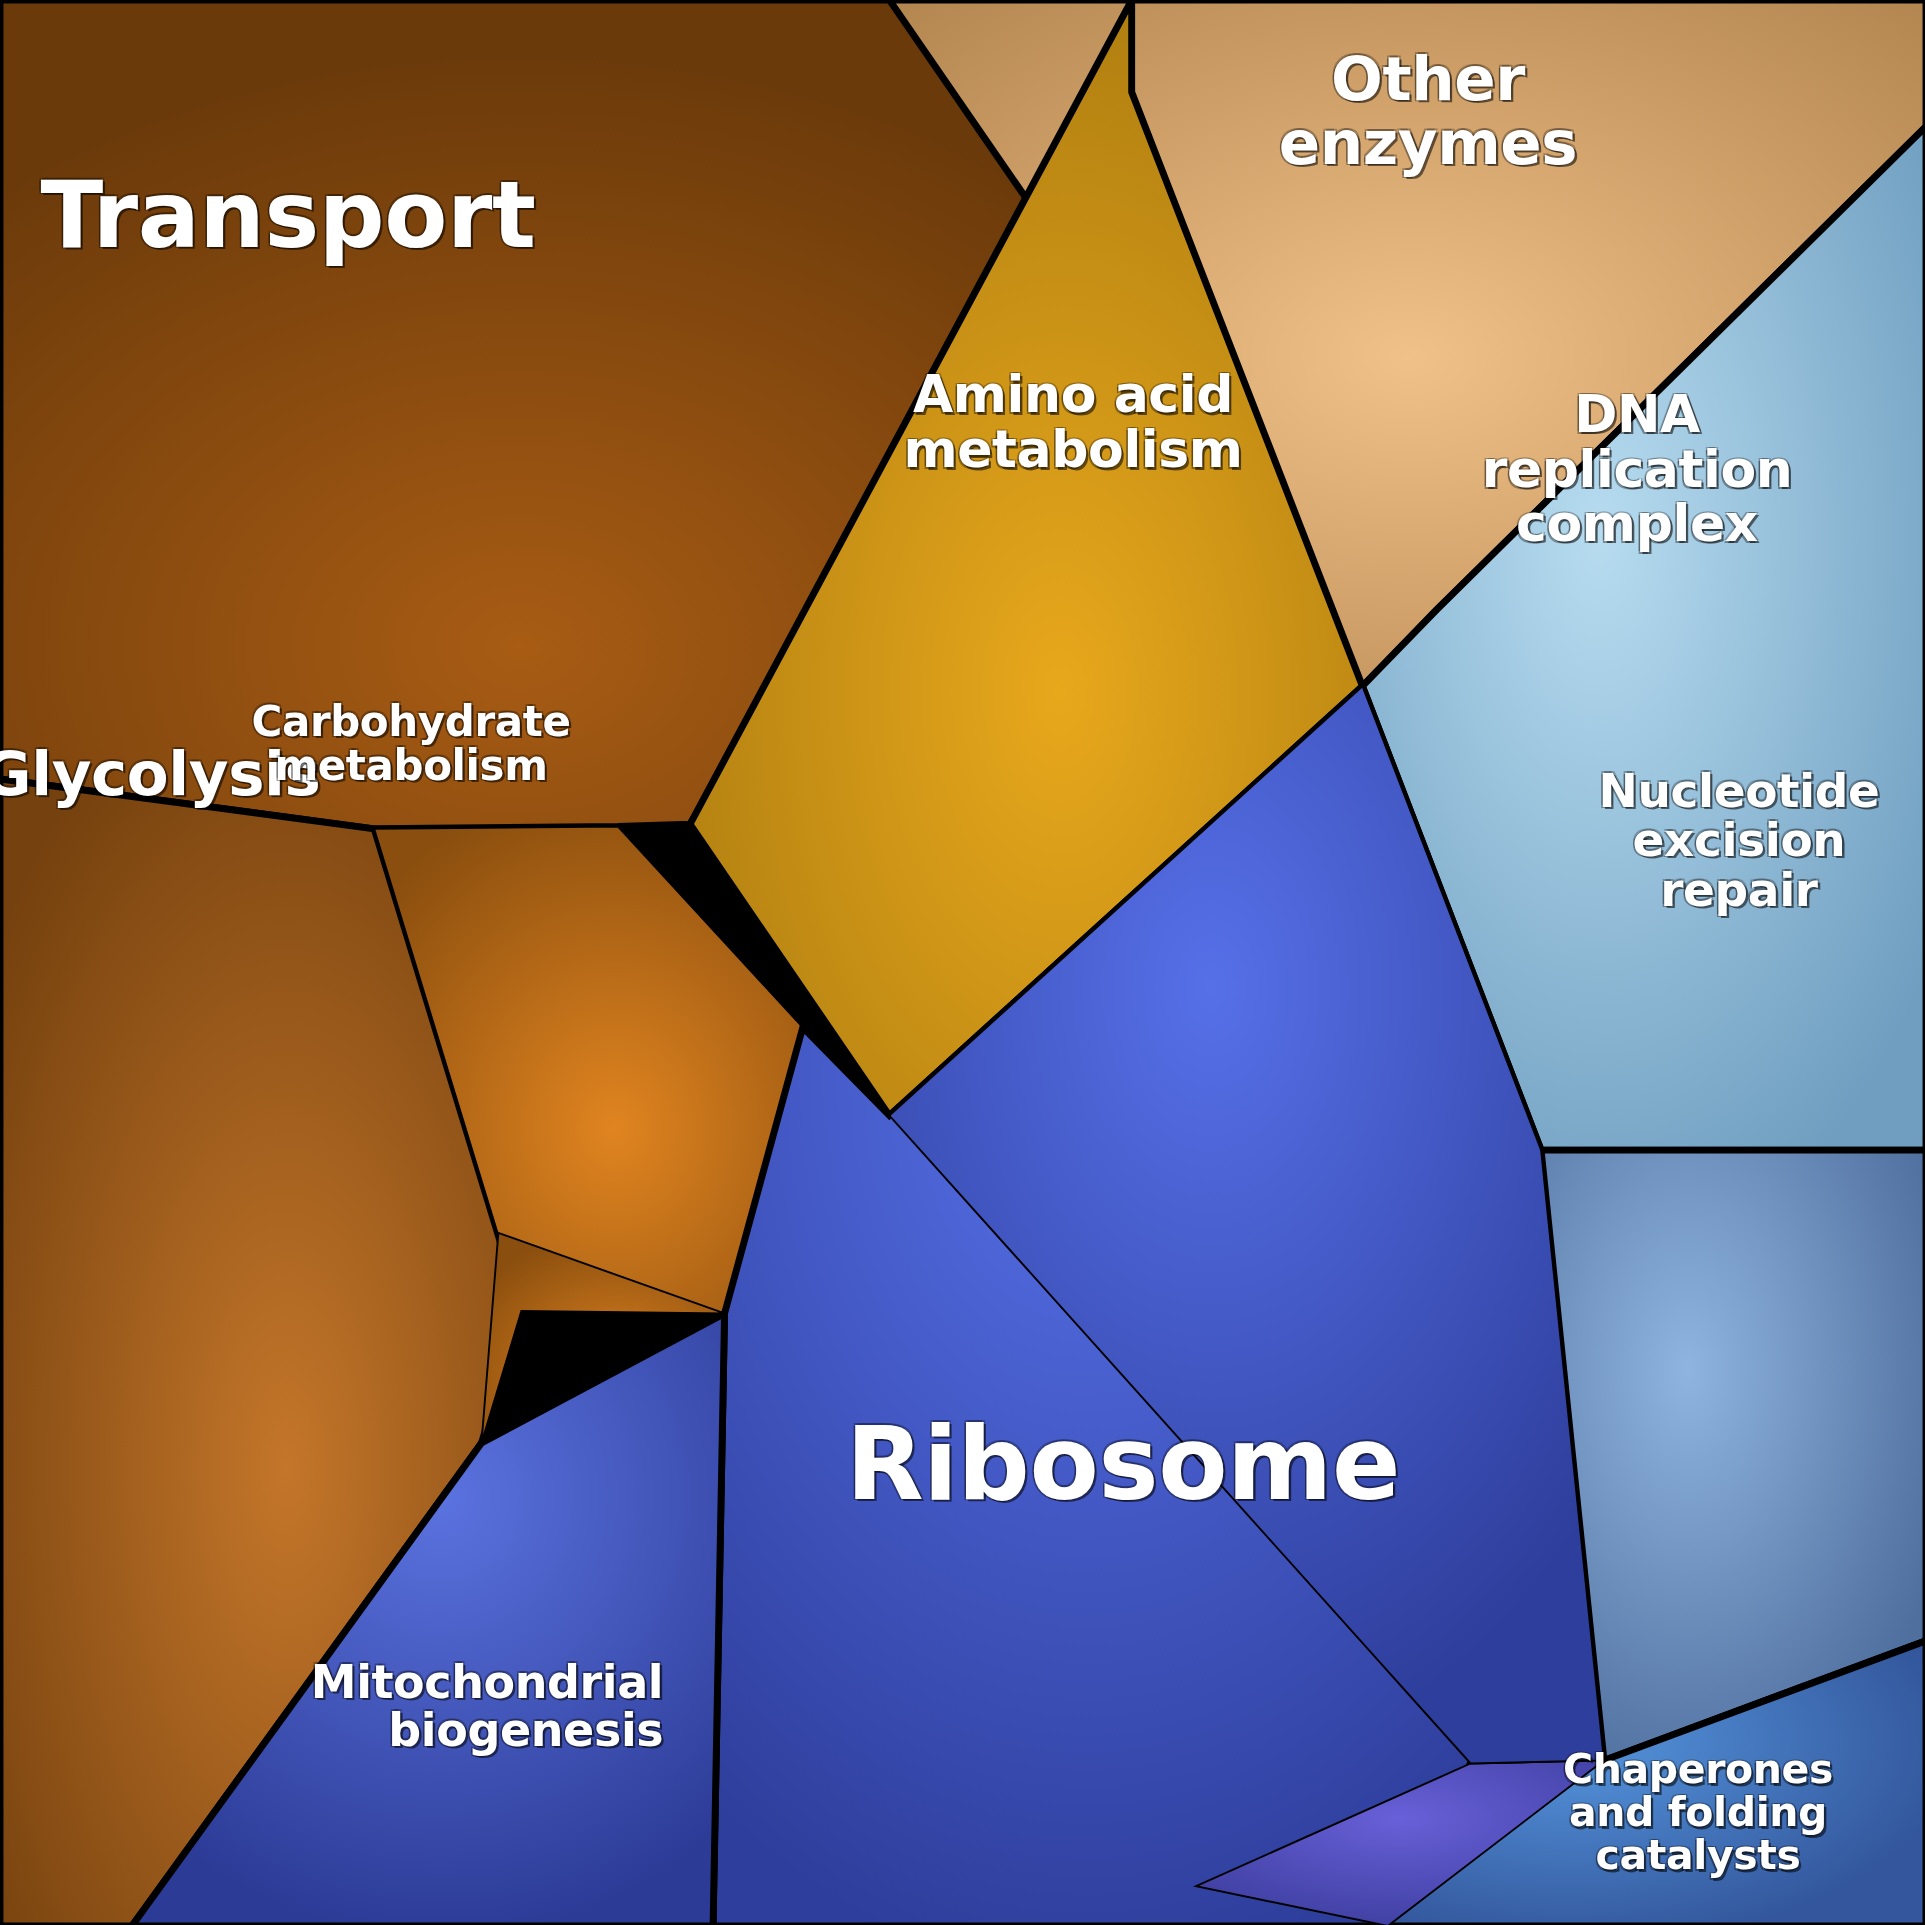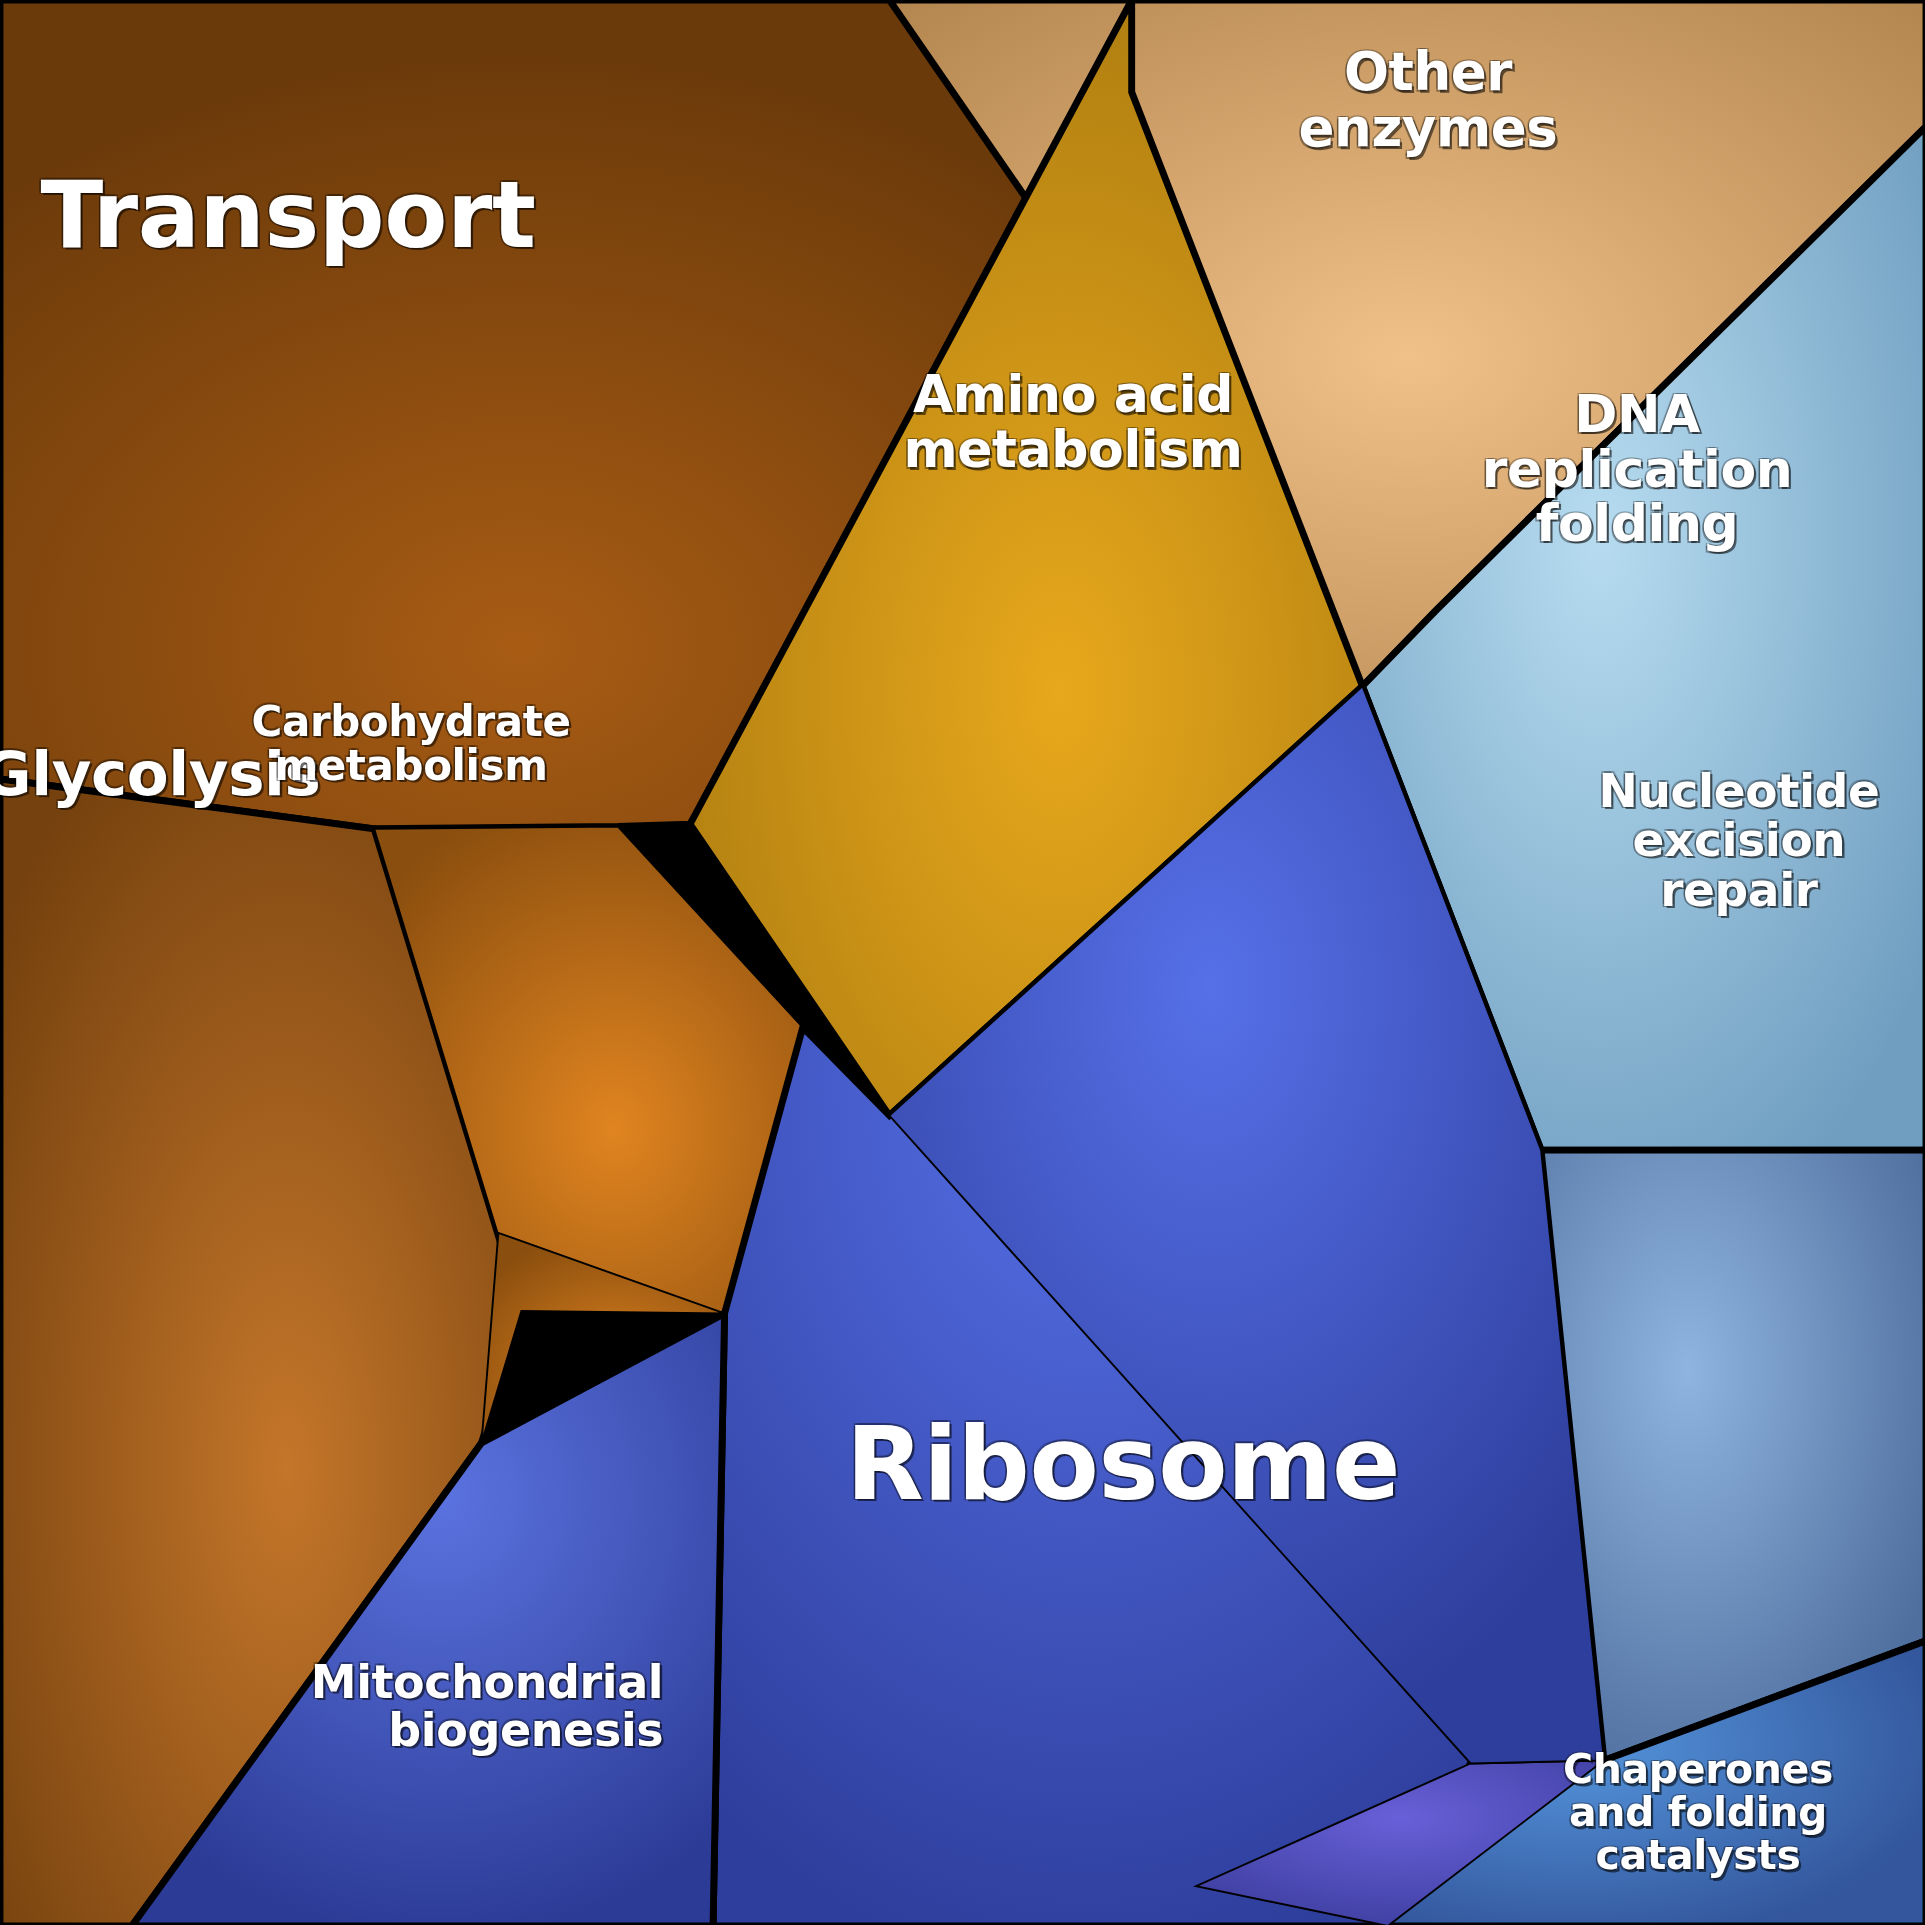--- a/index.html
+++ b/index.html
@@ -121,27 +121,27 @@
         <polygon points="2512,1500 2512,2140 2092,2296 2010,1500" fill="url(#grad-nucleotide-excision-repair)" class="cell-path cell-outer"></polygon>
         <polygon points="628,1882 945,1713 930,2512 172,2512" fill="url(#grad-mitochondrial-biogenesis)" class="cell-path cell-outer"></polygon>
         <polygon points="2092,2296 2512,2140 2512,2512 1810,2512 1918,2300" fill="url(#grad-chaperones-and-folding-catalysts)" class="cell-path cell-outer"></polygon>
         <polygon points="1918,2300 2092,2296 1810,2512 1560,2460" fill="url(#grad-ribosome-sub-wedge)" class="cell-path cell-thin"></polygon>
         <polygon points="1160,1455 1777,895 2010,1500 2092,2296 1918,2300" fill="url(#grad-ribosome-sub-upper)" class="cell-path cell-thin"></polygon>
       </g>
   </svg>
 
   <div id="labels-layer">
       <div class="label" style="left: 288px; top: 216px; font-size: 92px; text-align: center;">Transport</div>
-      <div class="label" style="left: 1428px; top: 100px; font-size: 53px;">Other
+      <div class="label" style="left: 1428px; top: 111px; font-size: 61px;">Other
 enzymes</div>
       <div class="label" style="left: 1073px; top: 422px; font-size: 52px;">Amino acid
 metabolism</div>
       <div class="label" style="left: 1637px; top: 469px; font-size: 52px;">DNA
 replication
-folding</div>
+complex</div>
       <div class="label" style="left: 151px; top: 774px; font-size: 61px;">Glycolysis</div>
       <div class="label" style="left: 411px; top: 744px; font-size: 42px;">Carbohydrate
 metabolism</div>
       <div class="label" style="left: 1123px; top: 1464px; font-size: 101px;">Ribosome</div>
       <div class="label" style="left: 1739px; top: 840px; font-size: 47px;">Nucleotide
 excision
 repair</div>
       <div class="label" style="left: 487px; top: 1706px; font-size: 46px; text-align: right;">Mitochondrial
 biogenesis</div>
       <div class="label" style="left: 1698px; top: 1813px; font-size: 41px;">Chaperones

